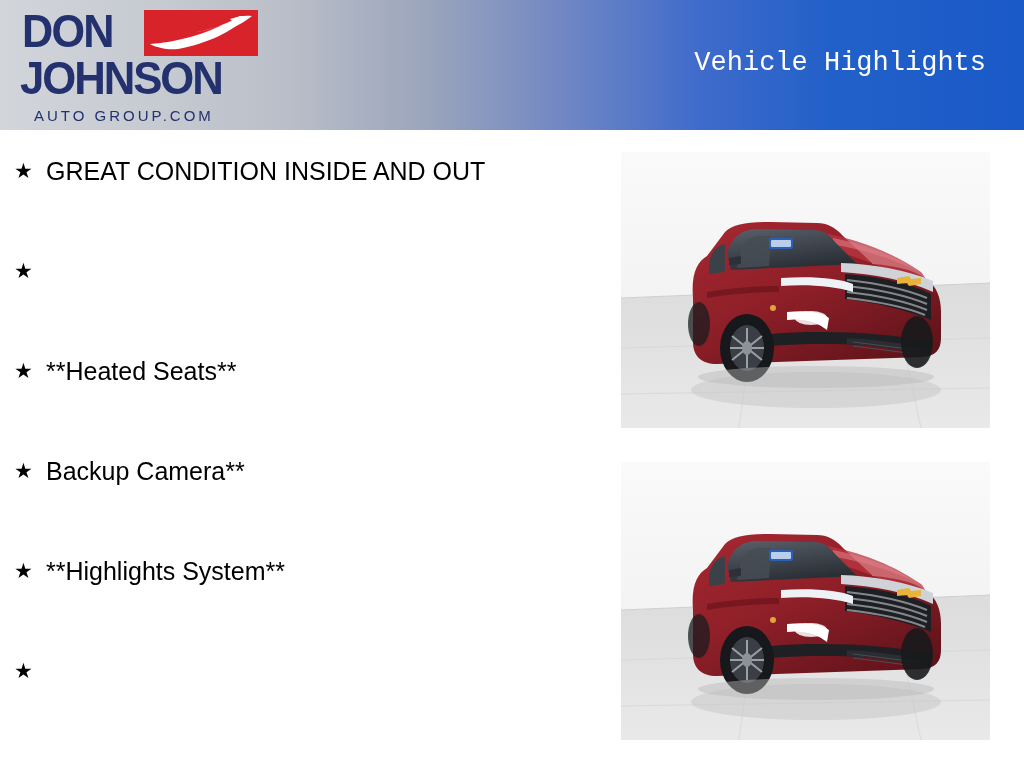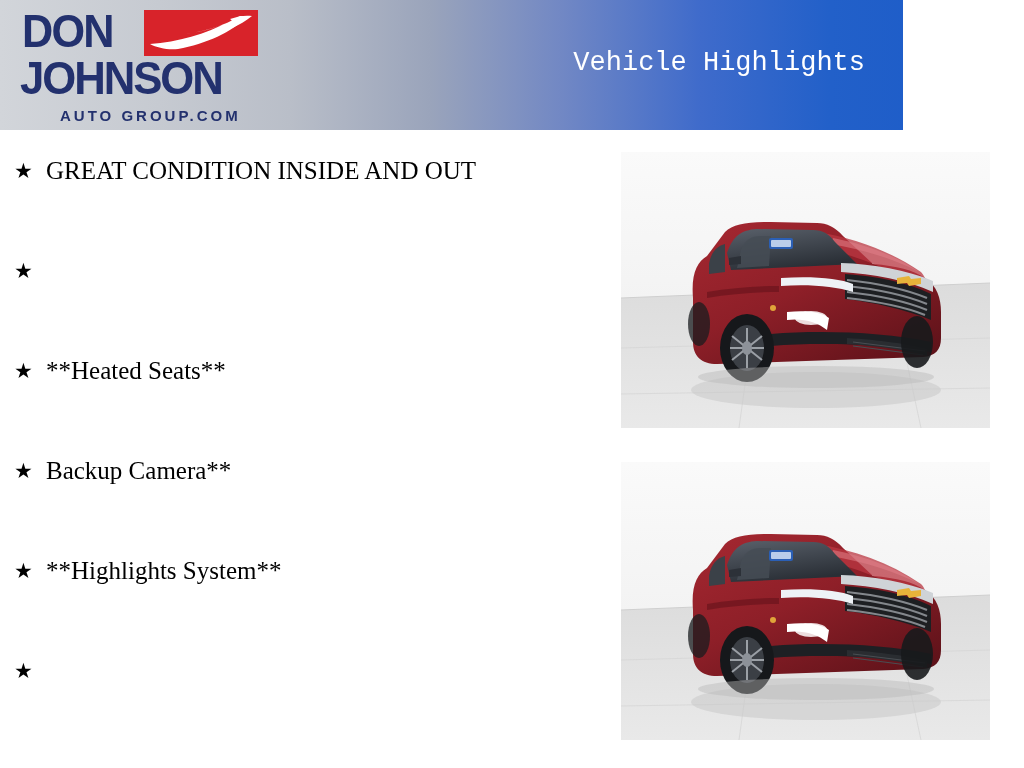--- a/index.html
+++ b/index.html
@@ -12,21 +12,21 @@
     height: 768px;
     overflow: hidden;
     font-family: "Liberation Sans", sans-serif;
     position: relative;
   }
 
   
   .header {
     position: absolute;
     left: 0; top: 0;
-    width: 903px;
+    width: 1024px;
     height: 130px;
     background: linear-gradient(90deg,
        #d2d5da 0px,
        #c6cad1 160px,
        #b9bec8 290px,
        #9aa4bb 430px,
        #7288c4 560px,
        #3f6bcb 700px,
        #2260c9 830px,
        #1a5ac8 1024px);
@@ -63,24 +63,24 @@
     font-weight: bold;
     font-size: 47px;
     letter-spacing: -2.2px;
     color: #23316e;
     line-height: 50px;
     transform: scaleX(0.93);
     transform-origin: left top;
   }
   .logo-tagline {
     position: absolute;
-    left: 50px;
+    left: 24px;
     top: 104px;
     font-family: "Liberation Sans", sans-serif;
-    font-weight: bold;
+    font-weight: normal;
     font-size: 15px;
     letter-spacing: 3.0px;
     color: #23316e;
     line-height: 16px;
   }
   .logo-swoosh-box {
     position: absolute;
     left: 134px;
     top: 6px;
     width: 114px;
@@ -128,21 +128,21 @@
     font-size: 21px;
     line-height: 33px;
     color: #000000;
     width: 32px;
     flex: 0 0 32px;
   }
   .bullet .txt {
     font-size: 25px;
     line-height: 34px;
     color: #000000;
-    font-family: Liberation Serif, serif;
+    font-family: Liberation Sans, sans-serif;
   }
 
   .bullet.b0 { top: 24px; }
   .bullet.b1 { top: 124px; }
   .bullet.b2 { top: 224px; }
   .bullet.b3 { top: 324px; }
   .bullet.b4 { top: 424px; }
   .bullet.b5 { top: 524px; }
 
   

